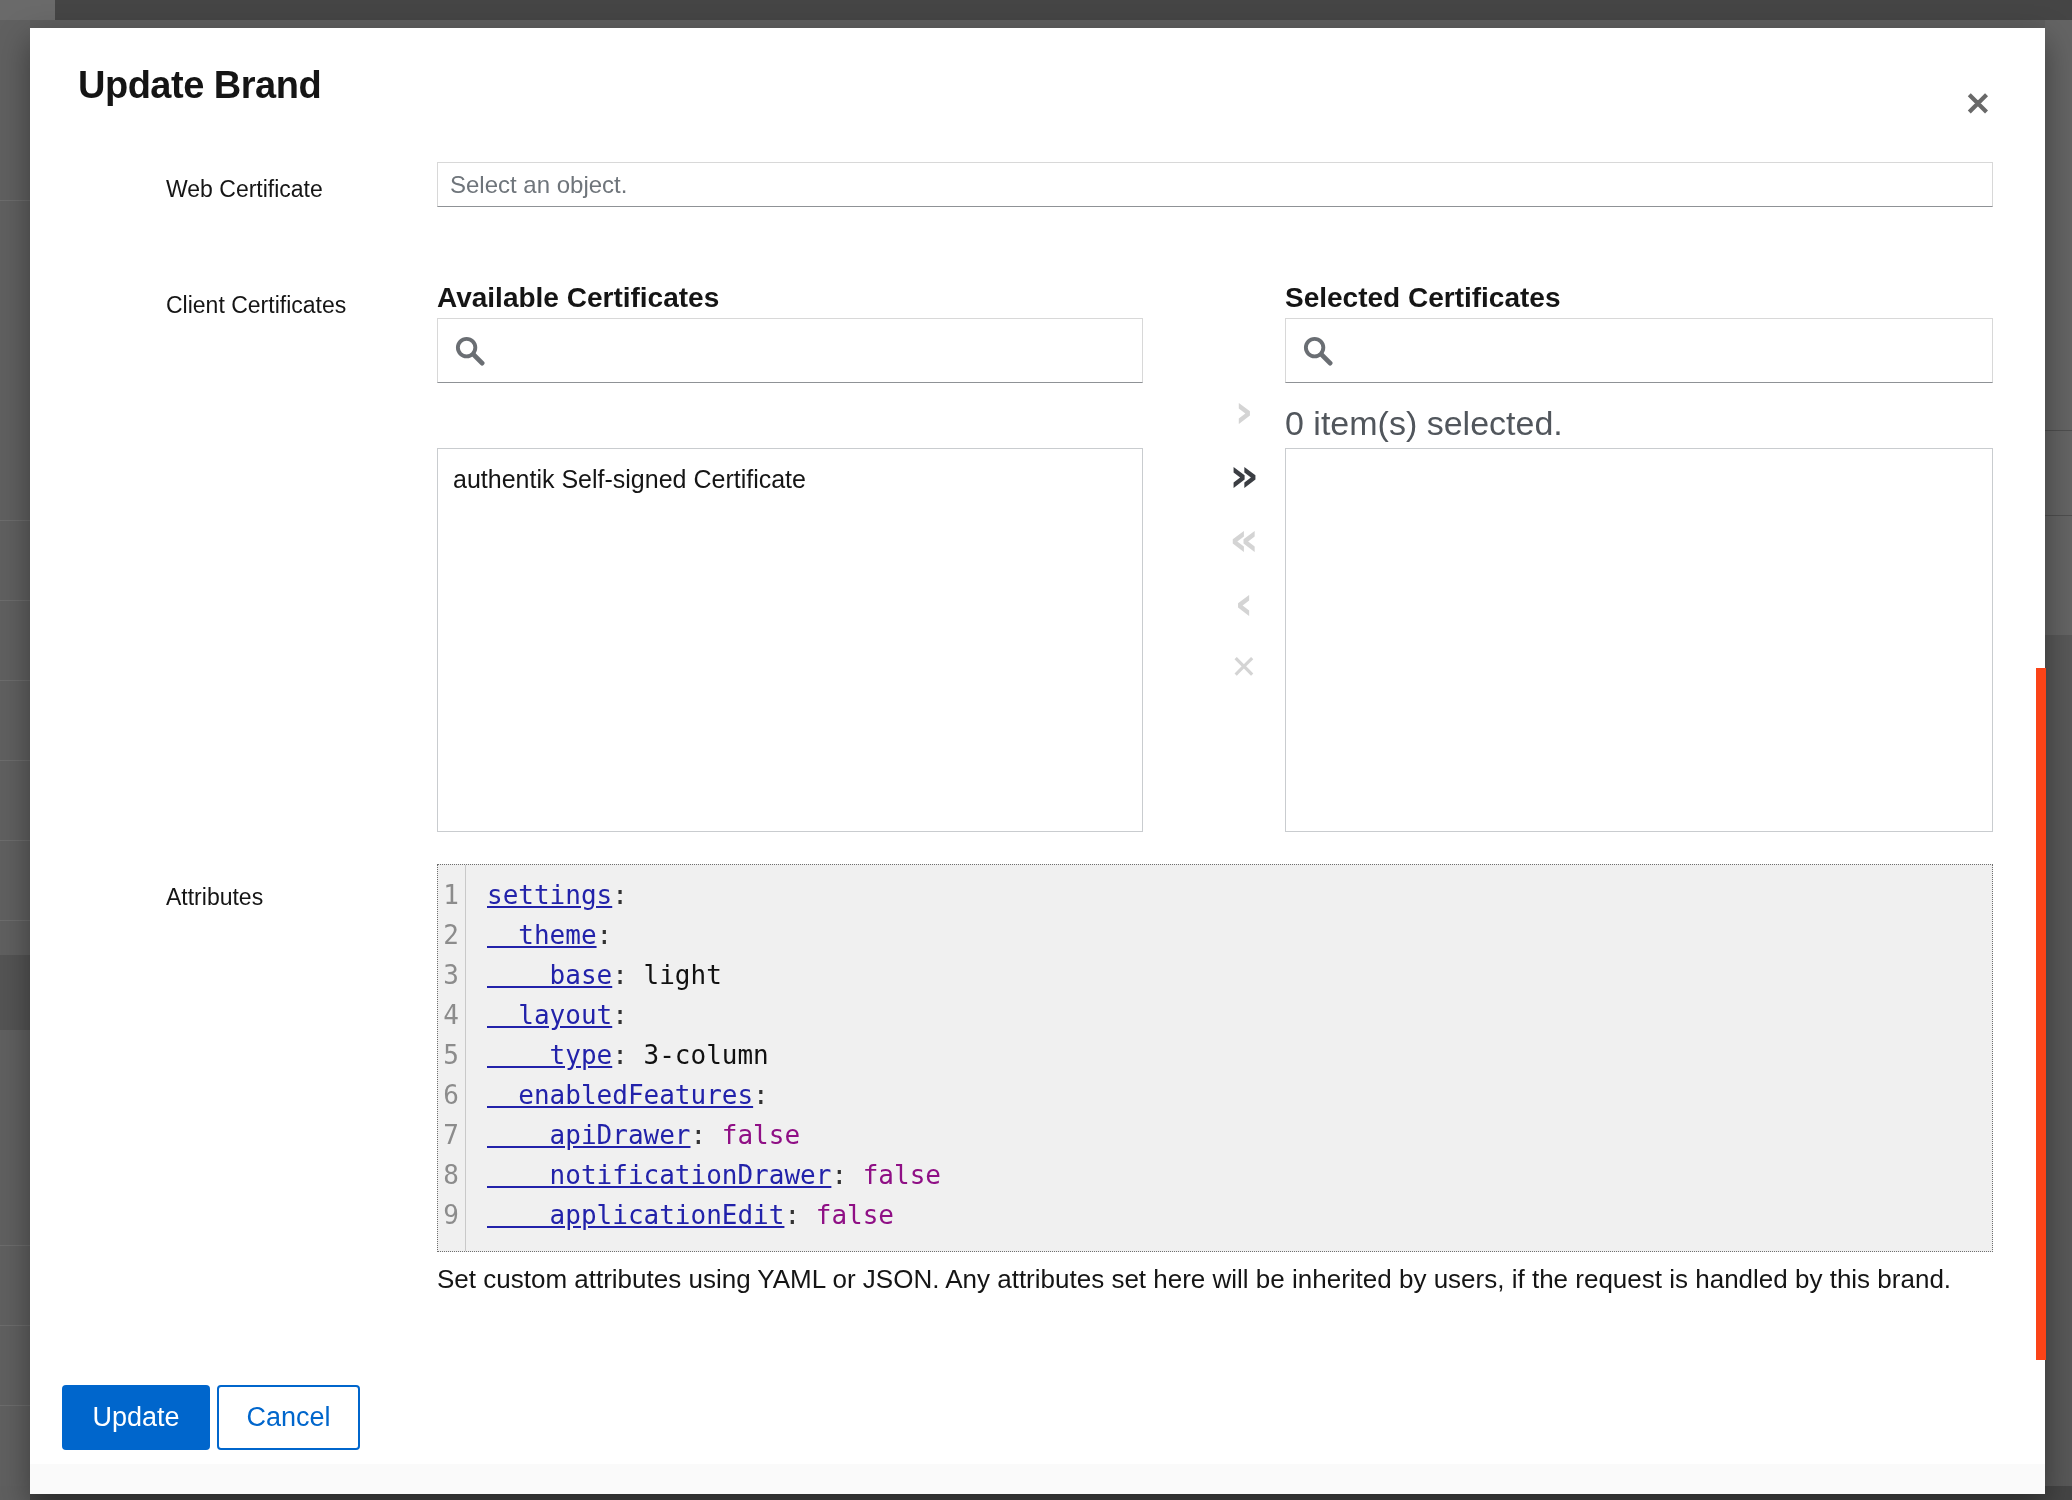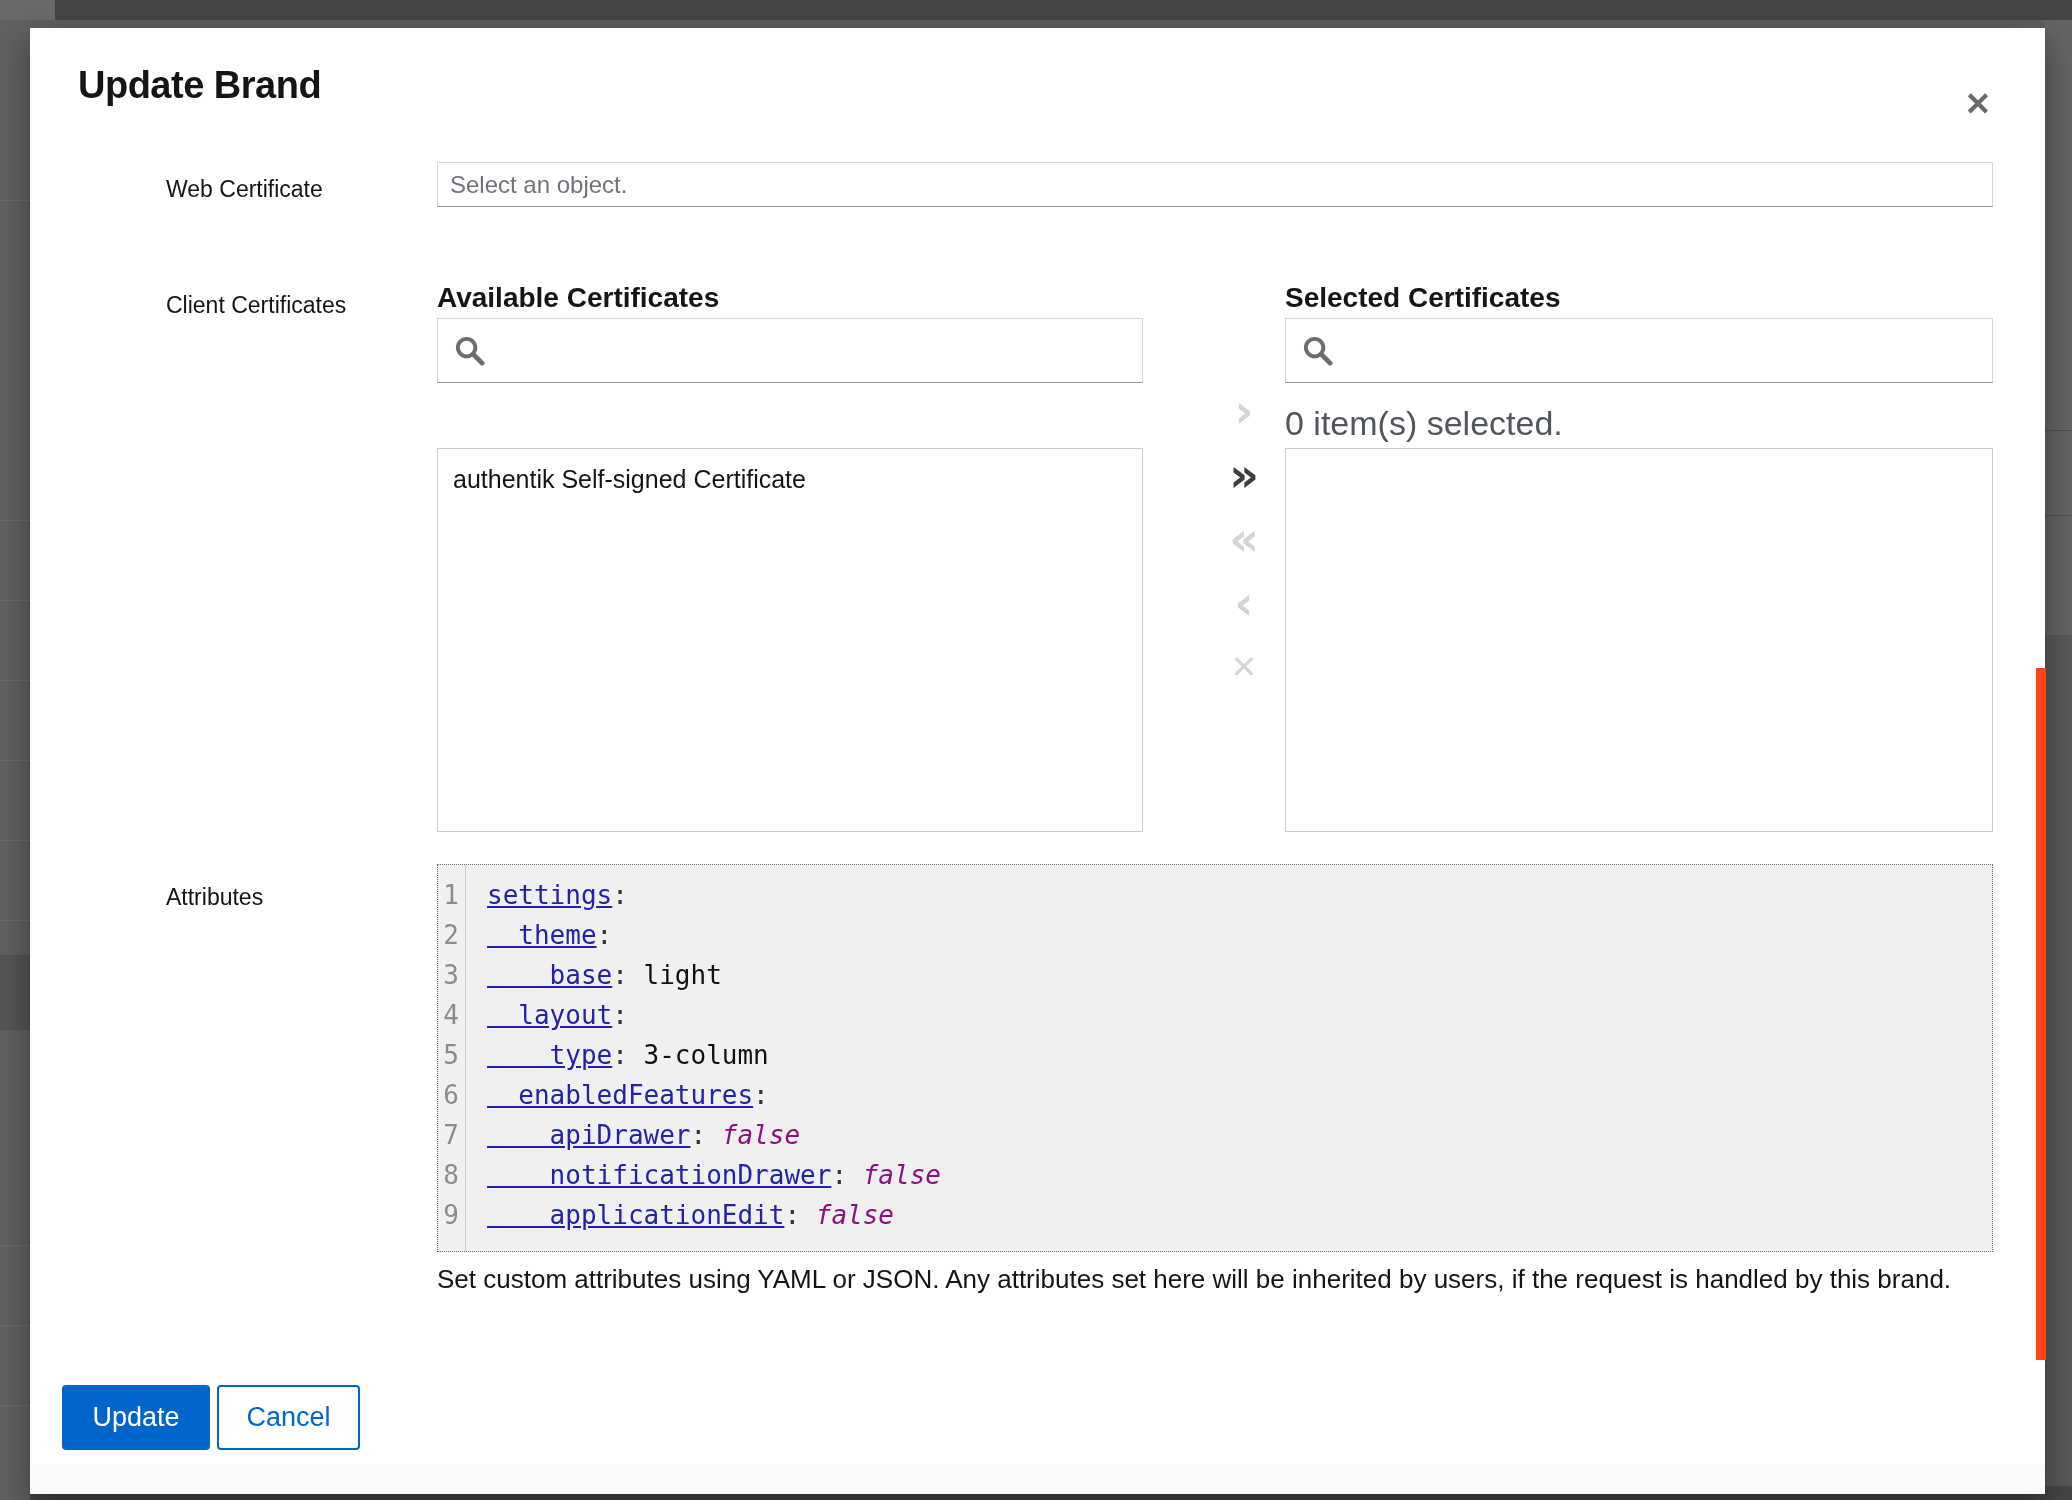--- a/index.html
+++ b/index.html
@@ -93,21 +93,21 @@
   #code-gutter .gnum { height:40px; line-height:40px; text-align:right; padding-right:6px; }
   #code-lines {
     position:absolute; left:29px; top:0; right:0; bottom:0;
     padding:10px 0 0 20px; overflow:hidden;
     font-family:"DejaVu Sans Mono", monospace; font-size:26px;
   }
   #code-lines .cline { height:40px; line-height:40px; white-space:pre; }
   .tok-key  { color:#2222aa;text-decoration:underline; }
   .tok-pun  { color:#333333; }
   .tok-plain{ color:#111111; }
-  .tok-bool { color:#8f0f85;font-style:italic; }
+  .tok-bool { color:#8f0f85; }
 
   .help-text {
     position:absolute; left:407px; top:1236px; width:1540px;
     font-size:26px; color:#151515;
   }
 
   
   .btn {
     position:absolute; top:1357px; height:65px; font-size:27px; cursor:pointer;
     font-family:"Liberation Sans", sans-serif; border-radius:4px;

